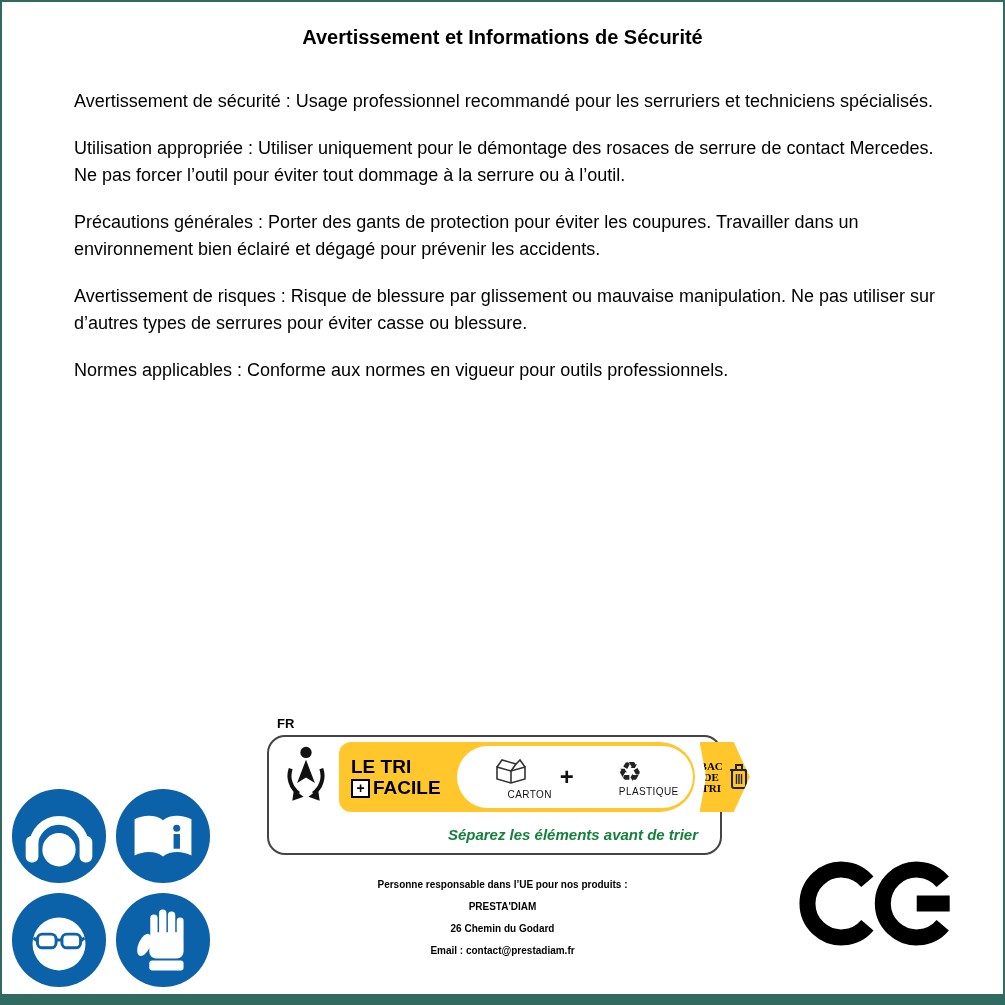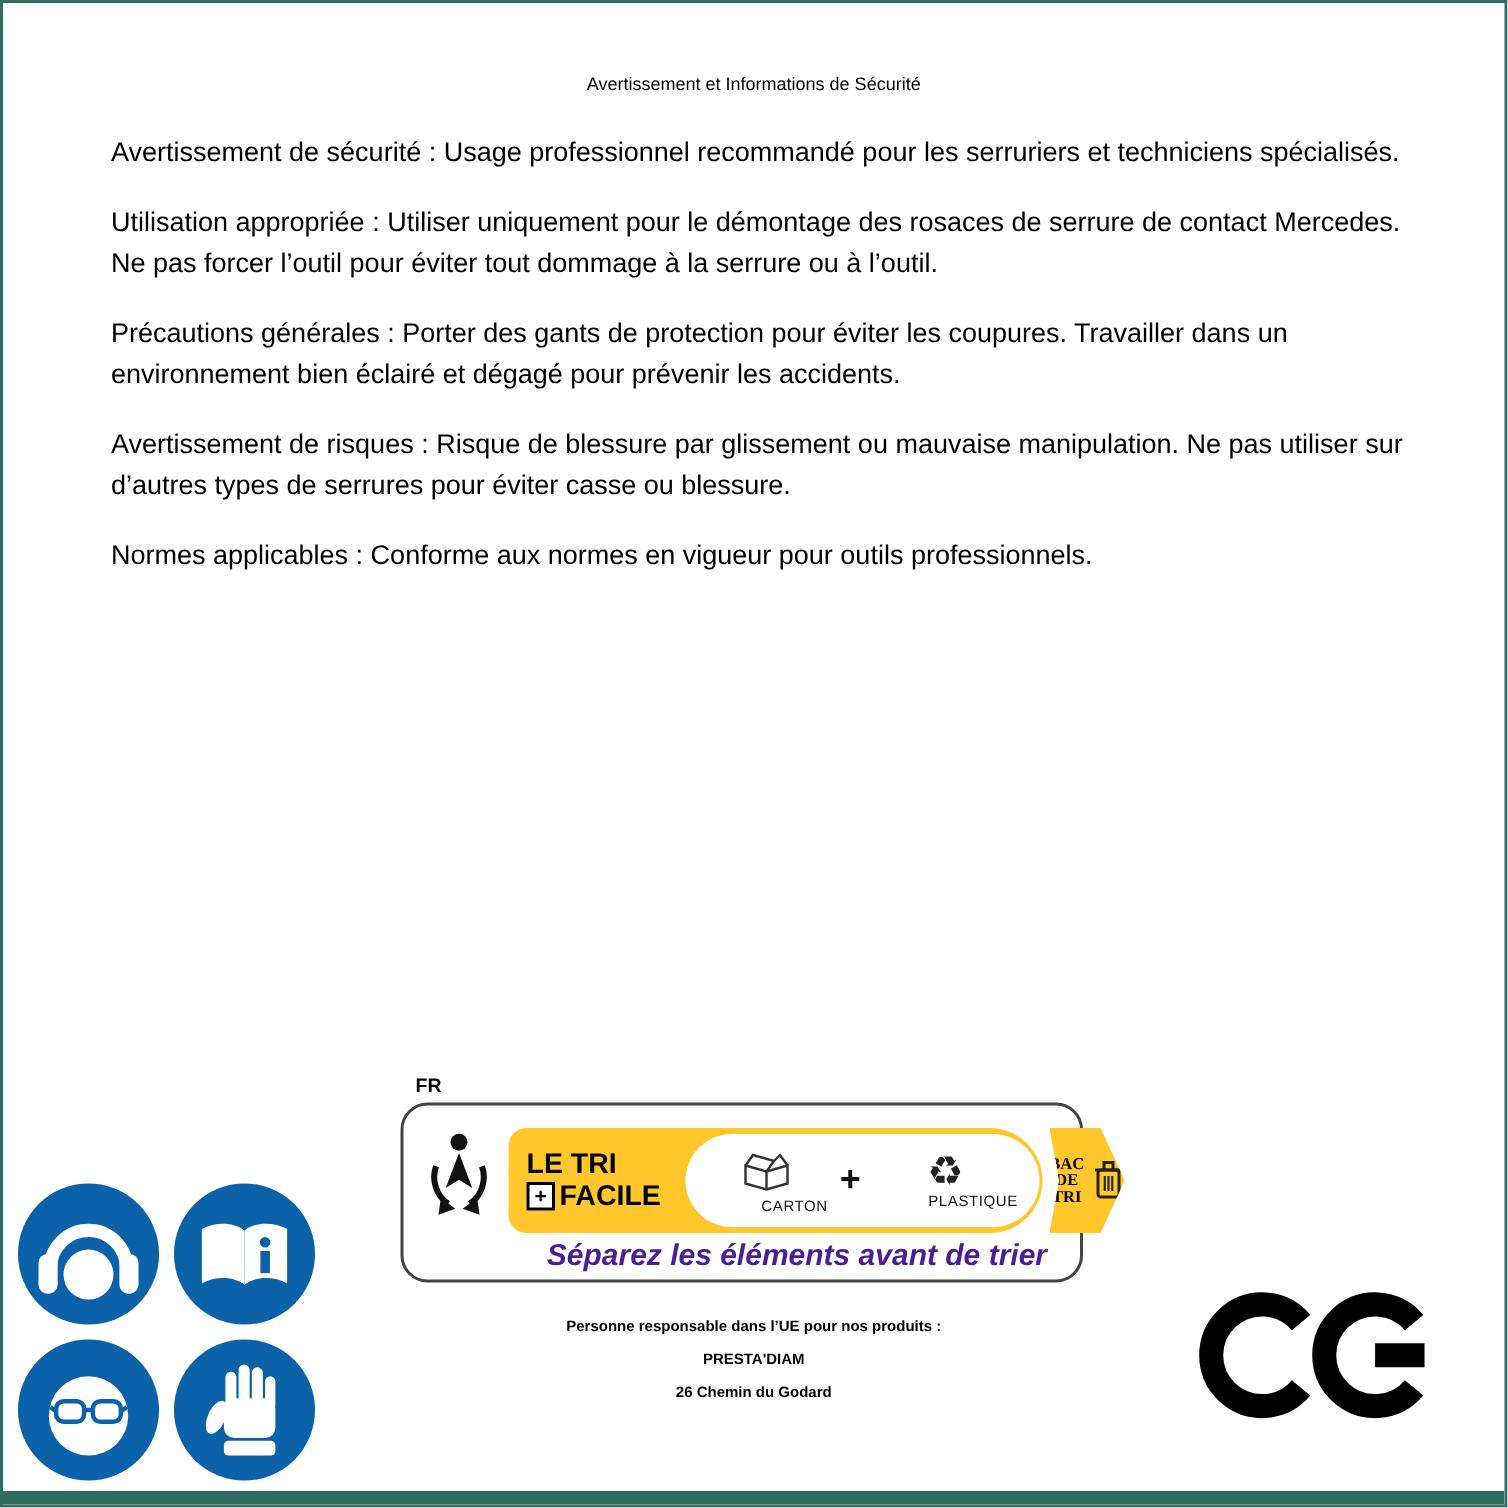--- a/index.html
+++ b/index.html
@@ -3,51 +3,51 @@
 <meta charset="utf-8">
 <style>
   html,body{margin:0;padding:0;background:#fff;}
   .page{
     position:relative;width:1005px;height:1005px;box-sizing:border-box;
     background:#fff;border:2px solid #2F6B5F;overflow:hidden;
     font-family:"Liberation Sans",sans-serif;color:#000;
   }
   .bottom-bar{position:absolute;left:0;right:0;bottom:0;height:9px;background:#2F6B5F;}
   .title{position:absolute;top:24px;left:0;width:100%;text-align:center;
-    font-size:12px;font-weight:normal;margin-top:23px;}
+    font-size:20px;font-weight:bold;}
   .content{position:absolute;top:86px;left:72px;width:868px;font-size:18px;line-height:27px;}
   .content p{margin:0 0 20px 0;}
   
   .icons{position:absolute;left:8px;top:785px;display:grid;
     grid-template-columns:98px 98px;grid-template-rows:98px 98px;gap:6px;}
   .sicon svg{display:block;width:98px;height:98px;}
   
   .fr-label{position:absolute;left:275px;top:714px;font-size:13px;font-weight:bold;}
   .trilabel{position:absolute;left:265px;top:733px;width:455px;height:120px;
     box-sizing:border-box;border:2px solid #444;border-radius:18px;background:#fff;
     padding:5px 8px 3px 8px;}
-  .tri-row{display:flex;align-items:flex-end;height:80px;}
+  .tri-row{display:flex;align-items:flex-start;height:80px;}
   .triman{flex:0 0 62px;}
   .band{display:flex;align-items:center;height:70px;background:#FFC72C;
     border-radius:12px 35px 35px 12px;flex:1;}
   .tri-text{padding:0 10px 0 12px;font-size:19px;line-height:21px;font-weight:bold;white-space:nowrap;}
   .plusbox{display:inline-block;border:2px solid #000;width:15px;height:15px;line-height:14px;
     text-align:center;font-size:14px;font-weight:bold;vertical-align:1px;margin-right:3px;background:#fff;}
   .oval{background:#fff;height:62px;border-radius:31px;display:flex;align-items:center;
     padding:0 14px;margin:0 2px 0 6px;}
   .mat{display:flex;flex-direction:column;align-items:center;gap:1px;}
   .mat-label{font-size:10px;font-weight:normal;letter-spacing:.4px;color:#111;margin-left:37px;}
   .mat-plus{font-size:24px;font-weight:bold;margin:0 8px;color:#111;}
   .recycle-glyph{font-family:"DejaVu Sans",sans-serif;font-size:27px;line-height:27px;color:#222;}
   .chevron{margin-left:5px;width:88px;height:70px;background:#FFC72C;
     clip-path:polygon(0 0,68% 0,100% 50%,68% 100%,0 100%,13% 50%);
     display:flex;align-items:center;justify-content:center;gap:5px;font-family:Liberation Serif, serif;}
   .bin-text{font-size:11px;line-height:11px;font-weight:bold;text-align:center;}
   .tagline{text-align:right;padding-right:14px;margin-top:4px;
-    font-style:italic;font-weight:bold;font-size:20px;color:#4c1d95;}
+    font-style:italic;font-weight:bold;font-size:15px;color:#15803d;}
   
   .footer{position:absolute;left:0;top:872px;width:100%;text-align:center;
     font-size:10px;font-weight:bold;line-height:22px;}
   
   .ce{position:absolute;right:42px;top:854px;}
 </style>
 </head>
 <body>
 
 <div class="page">
@@ -154,20 +154,21 @@
         </svg>
       </div>
     </div>
     <div class="tagline">Séparez les éléments avant de trier</div>
   </div>
 
   <div class="footer">
     <div>Personne responsable dans l’UE pour nos produits :</div>
     <div>PRESTA'DIAM</div>
     <div>26 Chemin du Godard</div>
+    <div>Email : contact@prestadiam.fr</div>
   </div>
 
   <div class="ce">
     <svg viewBox="0 0 172 100" width="162" height="95">
       <path d="M72.6 26.9 A36 36 0 1 0 72.6 73.1" fill="none" stroke="#000" stroke-width="17"></path>
       <path d="M152.6 26.9 A36 36 0 1 0 152.6 73.1" fill="none" stroke="#000" stroke-width="17"></path>
       <path d="M125 50 L160 50" stroke="#000" stroke-width="17"></path>
     </svg>
   </div>
 

